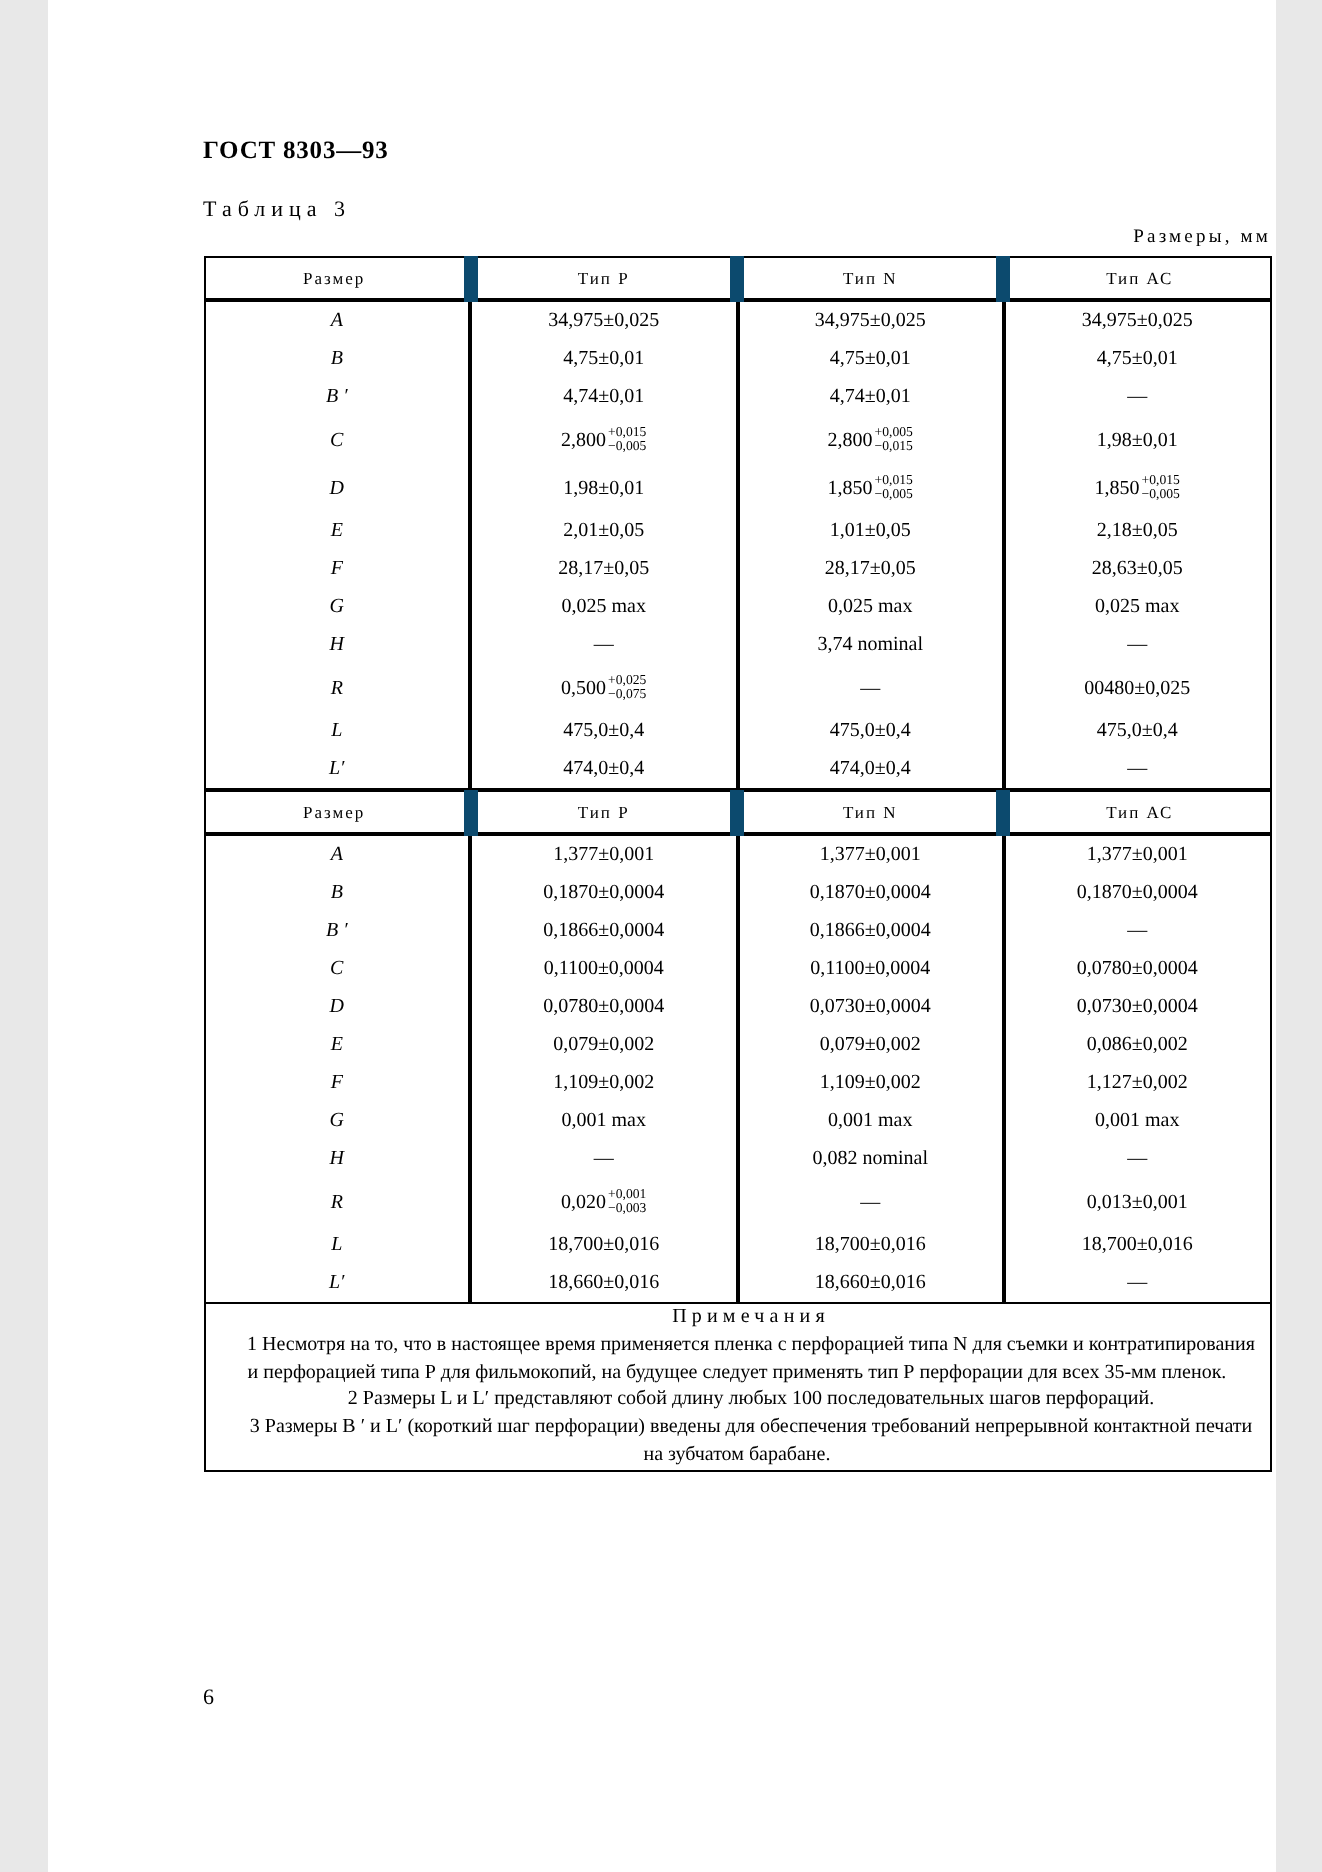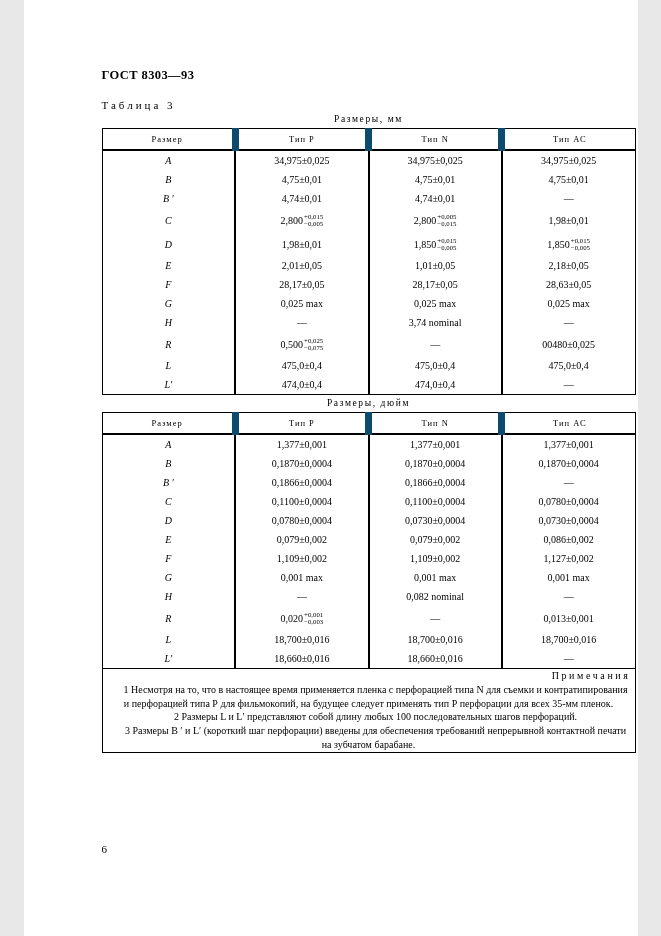--- a/index.html
+++ b/index.html
@@ -4,42 +4,42 @@
 <style>
   html,body { margin:0; padding:0; background:#e8e8e8; }
   .page {
     width:614px; height:936px; position:relative; background:#ffffff;
     font-family:"Liberation Serif", serif; color:#000; overflow:hidden;
     margin:0 auto;
   }
   .content { position:absolute; left:78px; top:68px; width:534px; }
   .doc-number { font-weight:bold; font-size:12.5px; letter-spacing:0.4px; }
   .table-caption { margin-top:16px; font-size:11px; letter-spacing:3px; }
-  .units-label { margin-top:3px; margin-bottom:4px; text-align:center; font-size:9.5px; letter-spacing:1.6px; }
+  .units-label { margin-top:3px; margin-bottom:4px; text-align:right; font-size:9.5px; letter-spacing:1.6px; }
   table.gost-table { width:100%; border-collapse:collapse; table-layout:fixed; border:1.5px solid #000; }
   table.gost-table th {
     font-weight:normal; font-size:8.5px; letter-spacing:1px; height:20px;
     border-bottom:2.5px solid #000; border-left:7px solid #0c4a6e; padding:0;
   }
   table.gost-table th:first-child { border-left:none;margin-left:32px; }
   table.gost-table td {
     font-size:10px; text-align:center; height:19px; padding:0 4px;
     border-left:2px solid #000; vertical-align:middle;
   }
   table.gost-table td:first-child { border-left:none; }
   table.gost-table tr.tall td { height:24px; }
   td.size { font-style:italic; font-size:10.5px; }
   .val { white-space:nowrap; }
   .tol { display:inline-block; vertical-align:-0.35em; line-height:1.05; font-size:6.8px; text-align:left; margin-left:1px; }
   .tol span { display:block; }
   td.notes-cell {
     border-left:none !important; border-top:1px solid #000; height:auto;
     text-align:justify; font-size:10px; line-height:1.38; padding:4px 8px 7px 8px;
   }
-  .notes-title { letter-spacing:2.6px; text-indent:14px;text-align:right; }
+  .notes-title { letter-spacing:2.6px; text-indent:14px; }
   .note { text-indent:14px; }
   .page-number { position:absolute; left:78px; top:843px; font-size:11px; }
 </style>
 </head>
 <body>
 
 <div class="page">
   <div class="content">
 
     <div class="doc-number">ГОСТ 8303—93</div>
@@ -124,21 +124,20 @@
           </tr>
           <tr>
             <td class="size">L′</td>
             <td><span class="val">474,0±0,4</span></td>
             <td><span class="val">474,0±0,4</span></td>
             <td><span class="val">—</span></td>
           </tr>
         </tbody>
       </table>
 
-    <div class="units-label">Размеры, дюйм</div>
     <table class="gost-table">
         <thead>
           <tr>
             <th>Размер</th>
             <th>Тип Р</th>
             <th>Тип N</th>
             <th>Тип АС</th>
           </tr>
         </thead>
         <tbody>

